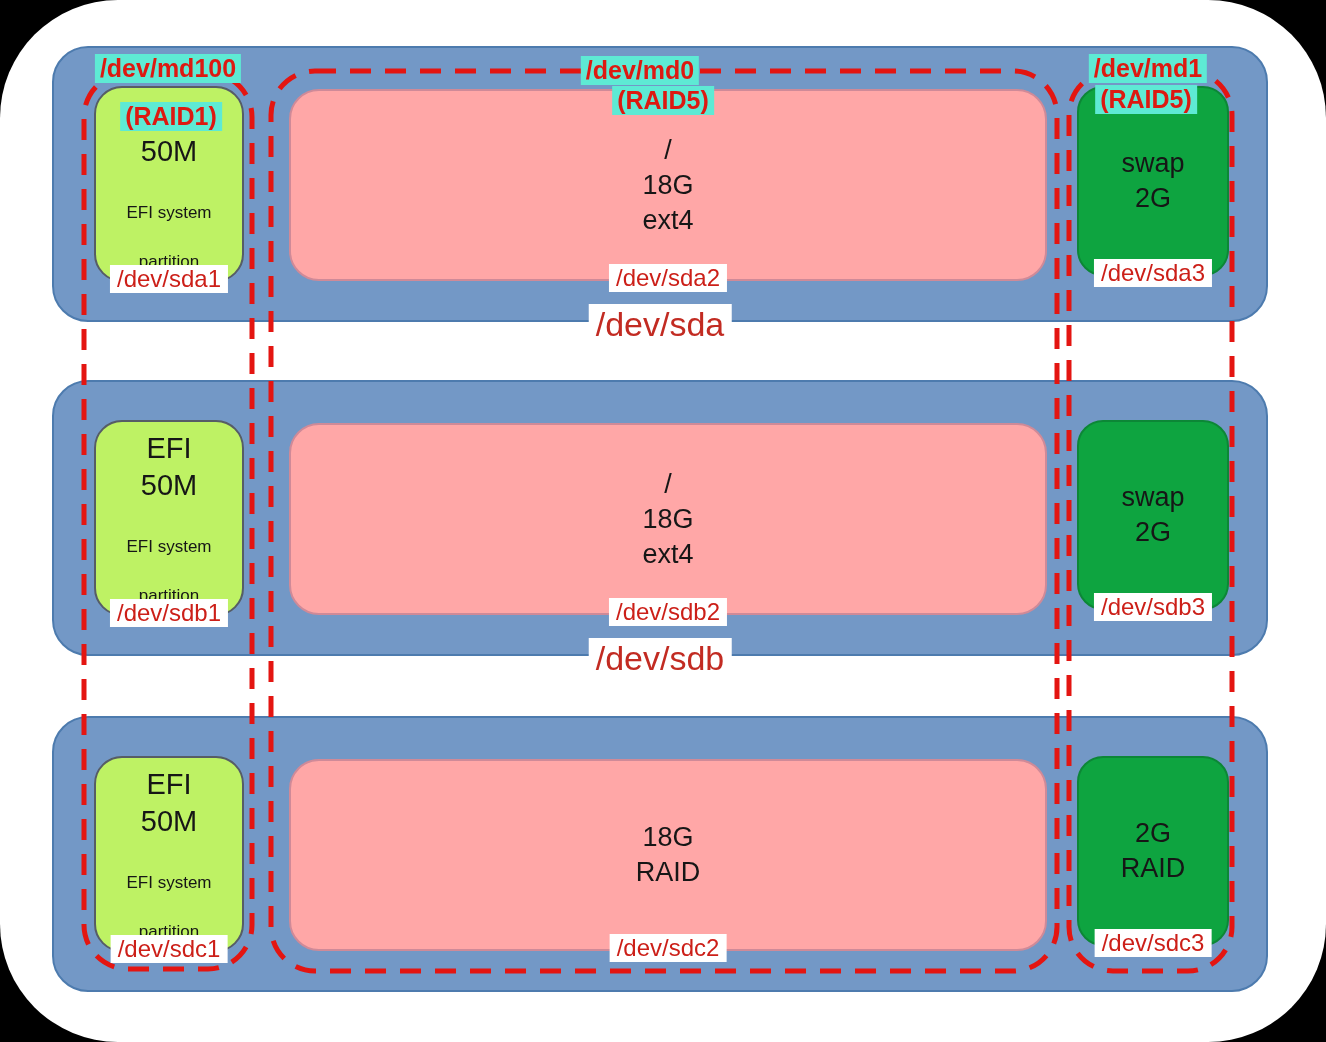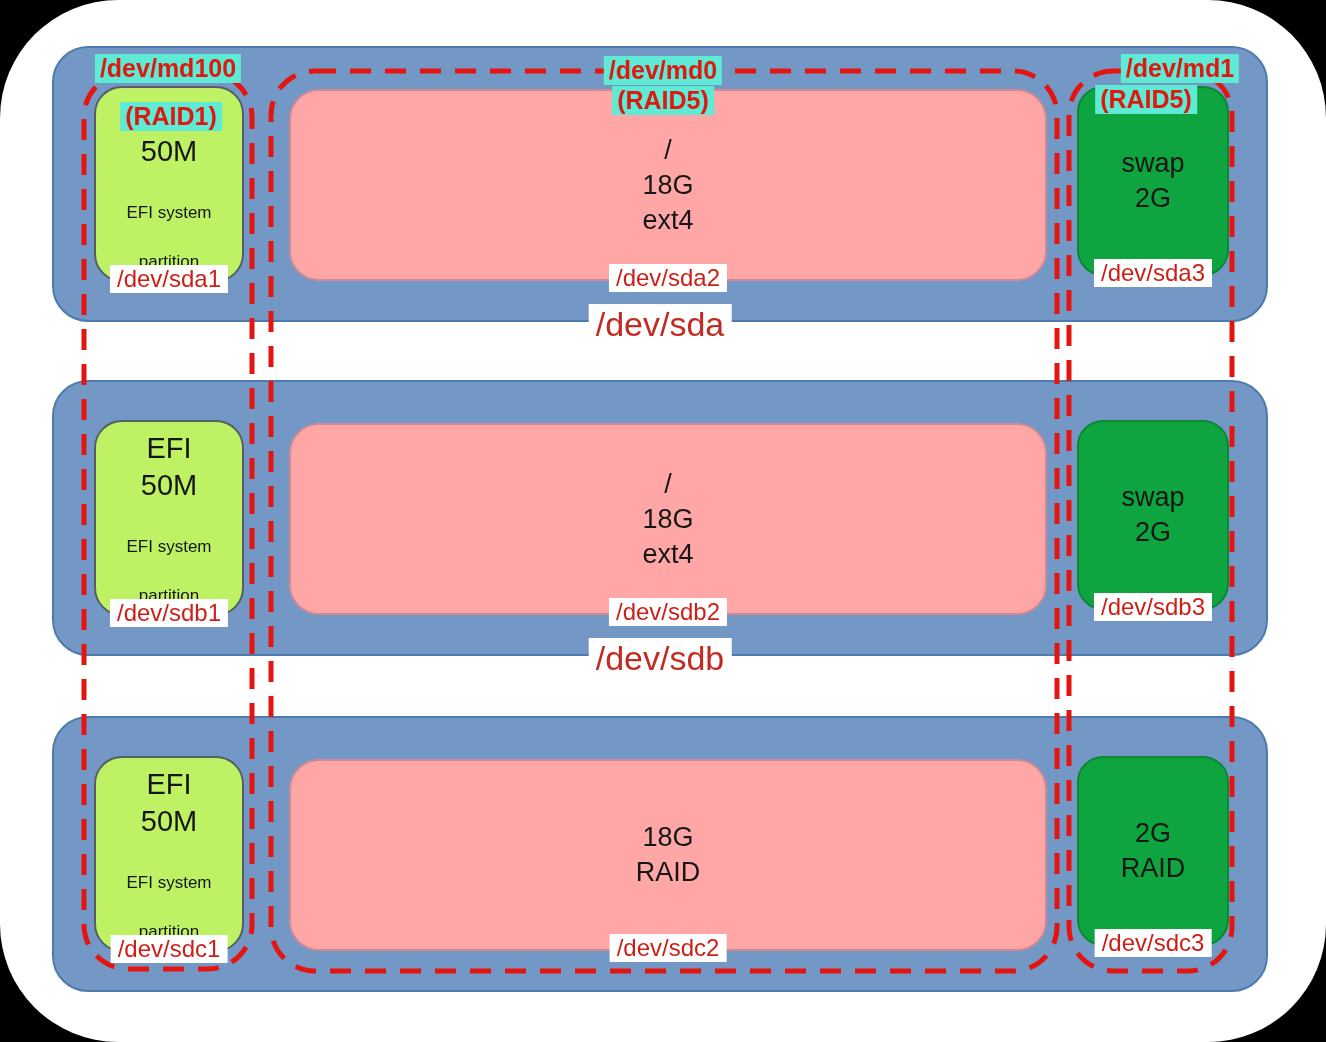--- a/index.html
+++ b/index.html
@@ -33,22 +33,22 @@
   }
   .part-dev{font-size:24px;line-height:28px;bottom:-13px;color:#cc1f18;z-index:5;}
   .disk-dev{font-size:34px;line-height:40px;bottom:-24px;color:#c22b22;z-index:7;}
   
   .md-dev{
     position:absolute;transform:translateX(-50%);background:#5eead4;
     font-weight:bold;white-space:nowrap;padding:0 5px;
     font-size:25px;line-height:29px;color:#dd1911;z-index:6;
   }
   .md-a{left:168px;top:54px}  .raid-a{left:171px;top:102px}
-  .md-b{left:663px;top:56px}  .raid-b{left:663px;top:86px}
-  .md-c{left:1180px;top:54px} .raid-c{left:1146px;top:85px}
+  .md-b{left:640px;top:56px}  .raid-b{left:663px;top:86px}
+  .md-c{left:1148px;top:54px} .raid-c{left:1146px;top:85px}
   
   .overlay{position:absolute;left:0;top:0;z-index:4;pointer-events:none;}
 </style>
 </head>
 <body>
 
 <div class="stage">
   <div class="canvas">
 
     <div class="disk d1">

